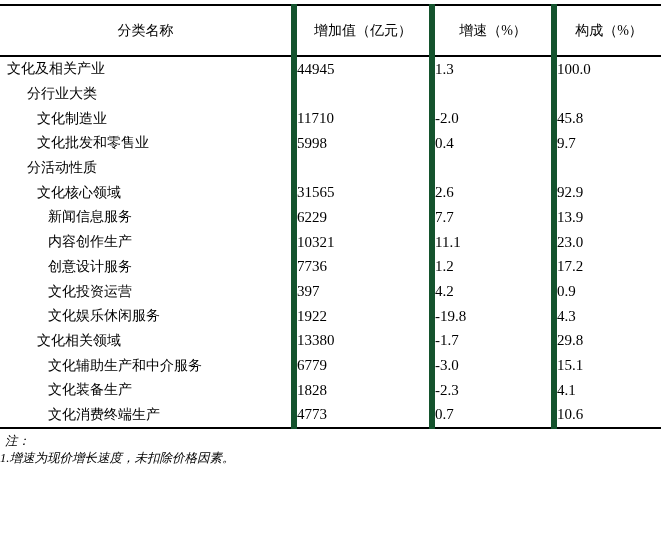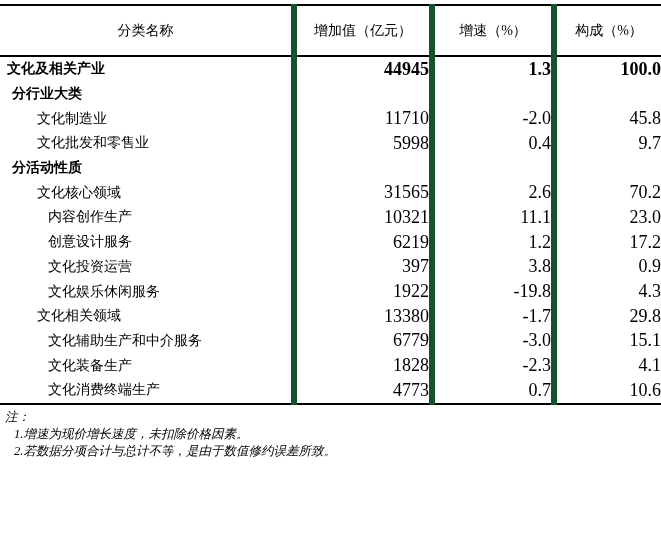--- a/index.html
+++ b/index.html
@@ -45,37 +45,36 @@
     vertical-align: middle;
     margin-left: 20px;
   }
   tbody td {
     height: 24.7px;
     font-size: 14px;
     vertical-align: middle;
   }
   td.cat { text-align: left; }
   td.num {
-    text-align: right;
     padding-right: 7px;
-    font-size: 18px;
+    font-size: 15px;
   }
   tr.indent-0 td.cat { padding-left: 7px; }
-  tr.indent-1 td.cat { padding-left: 12px; }
+  tr.indent-1 td.cat { padding-left: 27px; }
   tr.indent-2 td.cat { padding-left: 37px; margin-left: 12px; }
   tr.indent-3 td.cat { padding-left: 48px; }
-  tr.bold td { font-weight: bold; }
+  tr.bold td { font-weight: normal; }
   .notes {
     margin-top: 4px;
     font-style: italic;
     font-size: 12.5px;
     line-height: 17px;
   }
   .note-label { padding-left: 5px; }
-  .note-item  { padding-left: 14px; }
+  .note-item  { padding-left: 0; }
 </style>
 </head>
 <body>
 
 <div class="page">
   <table class="stat-table">
     <colgroup>
       <col style="width:294px">
       <col style="width:138px">
       <col style="width:122px">
@@ -117,38 +116,44 @@
         <tr class="data-row indent-1 bold">
     <td class="cat">分活动性质</td>
     <td class="num"></td>
     <td class="num"></td>
     <td class="num"></td>
   </tr>
         <tr class="data-row indent-2">
     <td class="cat">文化核心领域</td>
     <td class="num">31565</td>
     <td class="num">2.6</td>
-    <td class="num">70.2</td>
+    <td class="num">92.9</td>
+  </tr>
+        <tr class="data-row indent-3">
+    <td class="cat">新闻信息服务</td>
+    <td class="num">6229</td>
+    <td class="num">7.7</td>
+    <td class="num">13.9</td>
   </tr>
         <tr class="data-row indent-3">
     <td class="cat">内容创作生产</td>
     <td class="num">10321</td>
     <td class="num">11.1</td>
     <td class="num">23.0</td>
   </tr>
         <tr class="data-row indent-3">
     <td class="cat">创意设计服务</td>
-    <td class="num">6219</td>
+    <td class="num">7736</td>
     <td class="num">1.2</td>
     <td class="num">17.2</td>
   </tr>
         <tr class="data-row indent-3">
     <td class="cat">文化投资运营</td>
     <td class="num">397</td>
-    <td class="num">3.8</td>
+    <td class="num">4.2</td>
     <td class="num">0.9</td>
   </tr>
         <tr class="data-row indent-3">
     <td class="cat">文化娱乐休闲服务</td>
     <td class="num">1922</td>
     <td class="num">-19.8</td>
     <td class="num">4.3</td>
   </tr>
         <tr class="data-row indent-2">
     <td class="cat">文化相关领域</td>
@@ -174,16 +179,15 @@
     <td class="num">0.7</td>
     <td class="num">10.6</td>
   </tr>
       </tbody>
   </table>
 
   <div class="notes">
     <div class="note-label">注：</div>
     <div id="notes-list">
         <div class="note-item">1.增速为现价增长速度，未扣除价格因素。</div>
-        <div class="note-item">2.若数据分项合计与总计不等，是由于数值修约误差所致。</div>
       </div>
   </div>
 </div>
 
 </body></html>

